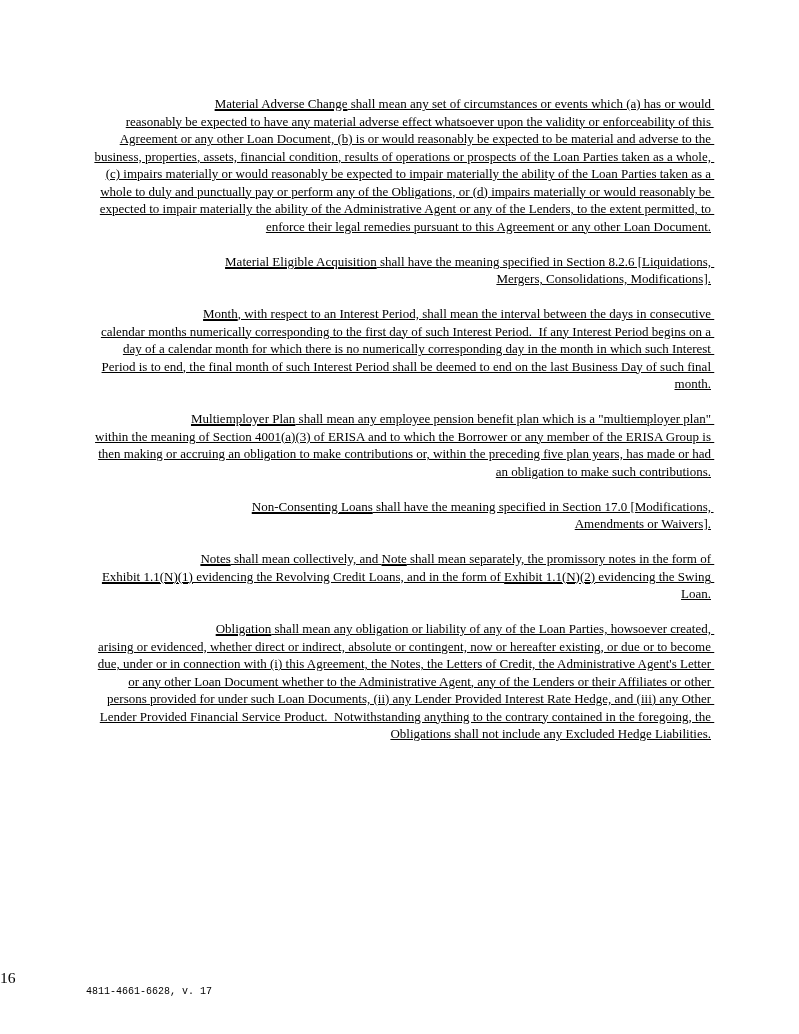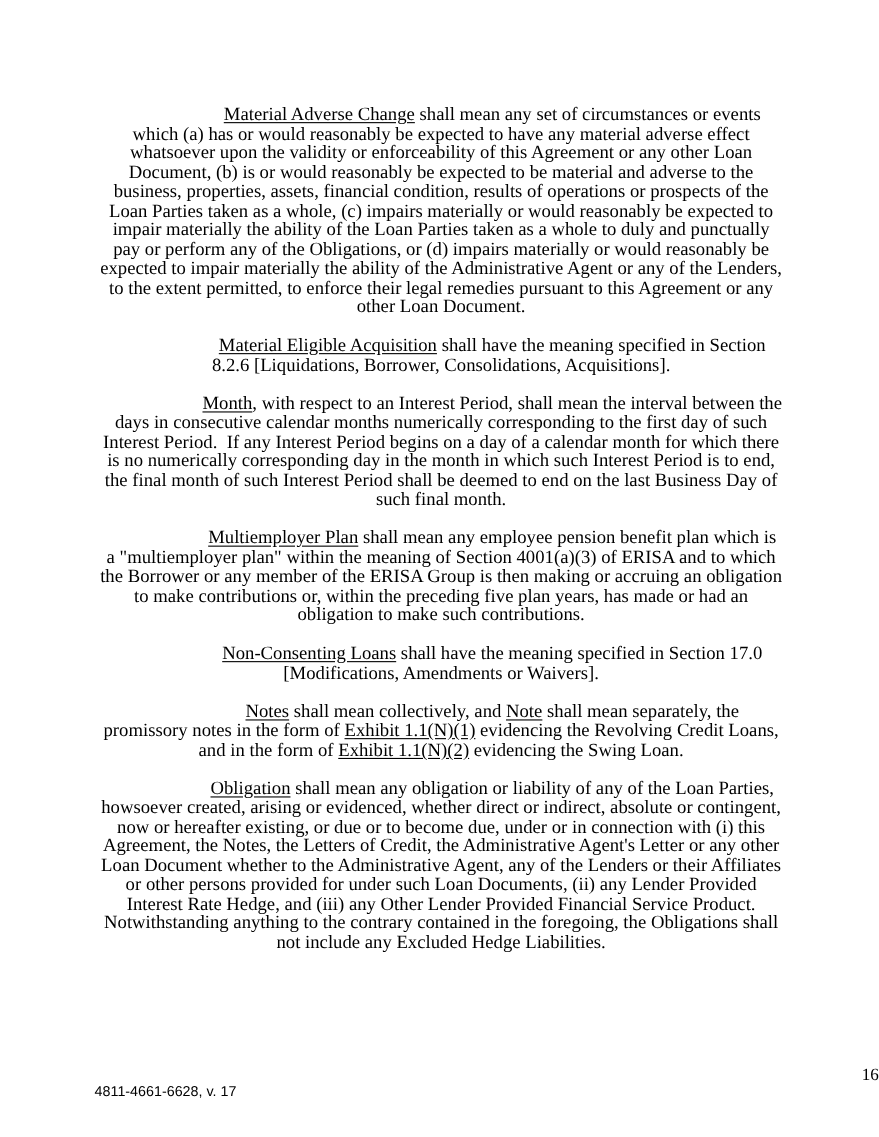--- a/index.html
+++ b/index.html
@@ -17,56 +17,57 @@
     overflow: hidden;
   }
   .content {
     position: absolute;
     left: 91px;
     top: 95px;
     width: 620px;
   }
   .para {
     margin: 0 0 17.5px 0;
-    font-size: 17px;
+    font-size: 13px;
     line-height: 17.5px;
     text-indent: 93px;
-    text-align: center;
+    text-align: right;
     white-space: pre-wrap;
+    text-decoration: underline;
   }
   .para:last-child { margin-bottom: 0; }
   .defined-term {
     text-decoration: underline;
     text-underline-offset: 2px;
   }
   .page-number {
     position: absolute;
     top: 969px;
     left: 0;
     width: 100%;
-    text-align: right;
+    text-align: left;
     font-size: 15.6px;
     line-height: 17.5px;
   }
   .doc-id {
     position: absolute;
     top: 986px;
     left: 86px;
-    font-family: Liberation Sans, sans-serif;
-    font-size: 13px;
+    font-family: Liberation Mono, monospace;
+    font-size: 10px;
     line-height: 11px;
   }
 </style>
 </head>
 <body>
 
 <div class="page">
   <div class="content">
       <p class="para"><span class="defined-term">Material Adverse Change</span><span> shall mean any set of circumstances or events which (a) has or would reasonably be expected to have any material adverse effect whatsoever upon the validity or enforceability of this Agreement or any other Loan Document, (b) is or would reasonably be expected to be material and adverse to the business, properties, assets, financial condition, results of operations or prospects of the Loan Parties taken as a whole, (c) impairs materially or would reasonably be expected to impair materially the ability of the Loan Parties taken as a whole to duly and punctually pay or perform any of the Obligations, or (d) impairs materially or would reasonably be expected to impair materially the ability of the Administrative Agent or any of the Lenders, to the extent permitted, to enforce their legal remedies pursuant to this Agreement or any other Loan Document.</span></p>
-      <p class="para"><span class="defined-term">Material Eligible Acquisition</span><span> shall have the meaning specified in Section 8.2.6 [Liquidations, Borrower, Consolidations, Acquisitions].</span></p>
+      <p class="para"><span class="defined-term">Material Eligible Acquisition</span><span> shall have the meaning specified in Section 8.2.6 [Liquidations, Mergers, Consolidations, Modifications].</span></p>
       <p class="para"><span class="defined-term">Month</span><span>, with respect to an Interest Period, shall mean the interval between the days in consecutive calendar months numerically corresponding to the first day of such Interest Period.  If any Interest Period begins on a day of a calendar month for which there is no numerically corresponding day in the month in which such Interest Period is to end, the final month of such Interest Period shall be deemed to end on the last Business Day of such final month.</span></p>
       <p class="para"><span class="defined-term">Multiemployer Plan</span><span> shall mean any employee pension benefit plan which is a "multiemployer plan" within the meaning of Section 4001(a)(3) of ERISA and to which the Borrower or any member of the ERISA Group is then making or accruing an obligation to make contributions or, within the preceding five plan years, has made or had an obligation to make such contributions.</span></p>
       <p class="para"><span class="defined-term">Non-Consenting Loans</span><span> shall have the meaning specified in Section 17.0 [Modifications, Amendments or Waivers].</span></p>
       <p class="para"><span class="defined-term">Notes</span><span> shall mean collectively, and </span><span class="defined-term">Note</span><span> shall mean separately, the promissory notes in the form of </span><span class="defined-term">Exhibit 1.1(N)(1)</span><span> evidencing the Revolving Credit Loans, and in the form of </span><span class="defined-term">Exhibit 1.1(N)(2)</span><span> evidencing the Swing Loan.</span></p>
       <p class="para"><span class="defined-term">Obligation</span><span> shall mean any obligation or liability of any of the Loan Parties, howsoever created, arising or evidenced, whether direct or indirect, absolute or contingent, now or hereafter existing, or due or to become due, under or in connection with (i) this Agreement, the Notes, the Letters of Credit, the Administrative Agent's Letter or any other Loan Document whether to the Administrative Agent, any of the Lenders or their Affiliates or other persons provided for under such Loan Documents, (ii) any Lender Provided Interest Rate Hedge, and (iii) any Other Lender Provided Financial Service Product.  Notwithstanding anything to the contrary contained in the foregoing, the Obligations shall not include any Excluded Hedge Liabilities.</span></p>
     </div>
   <div class="page-number">16</div>
   <div class="doc-id">4811-4661-6628, v. 17</div>
 </div>
 

